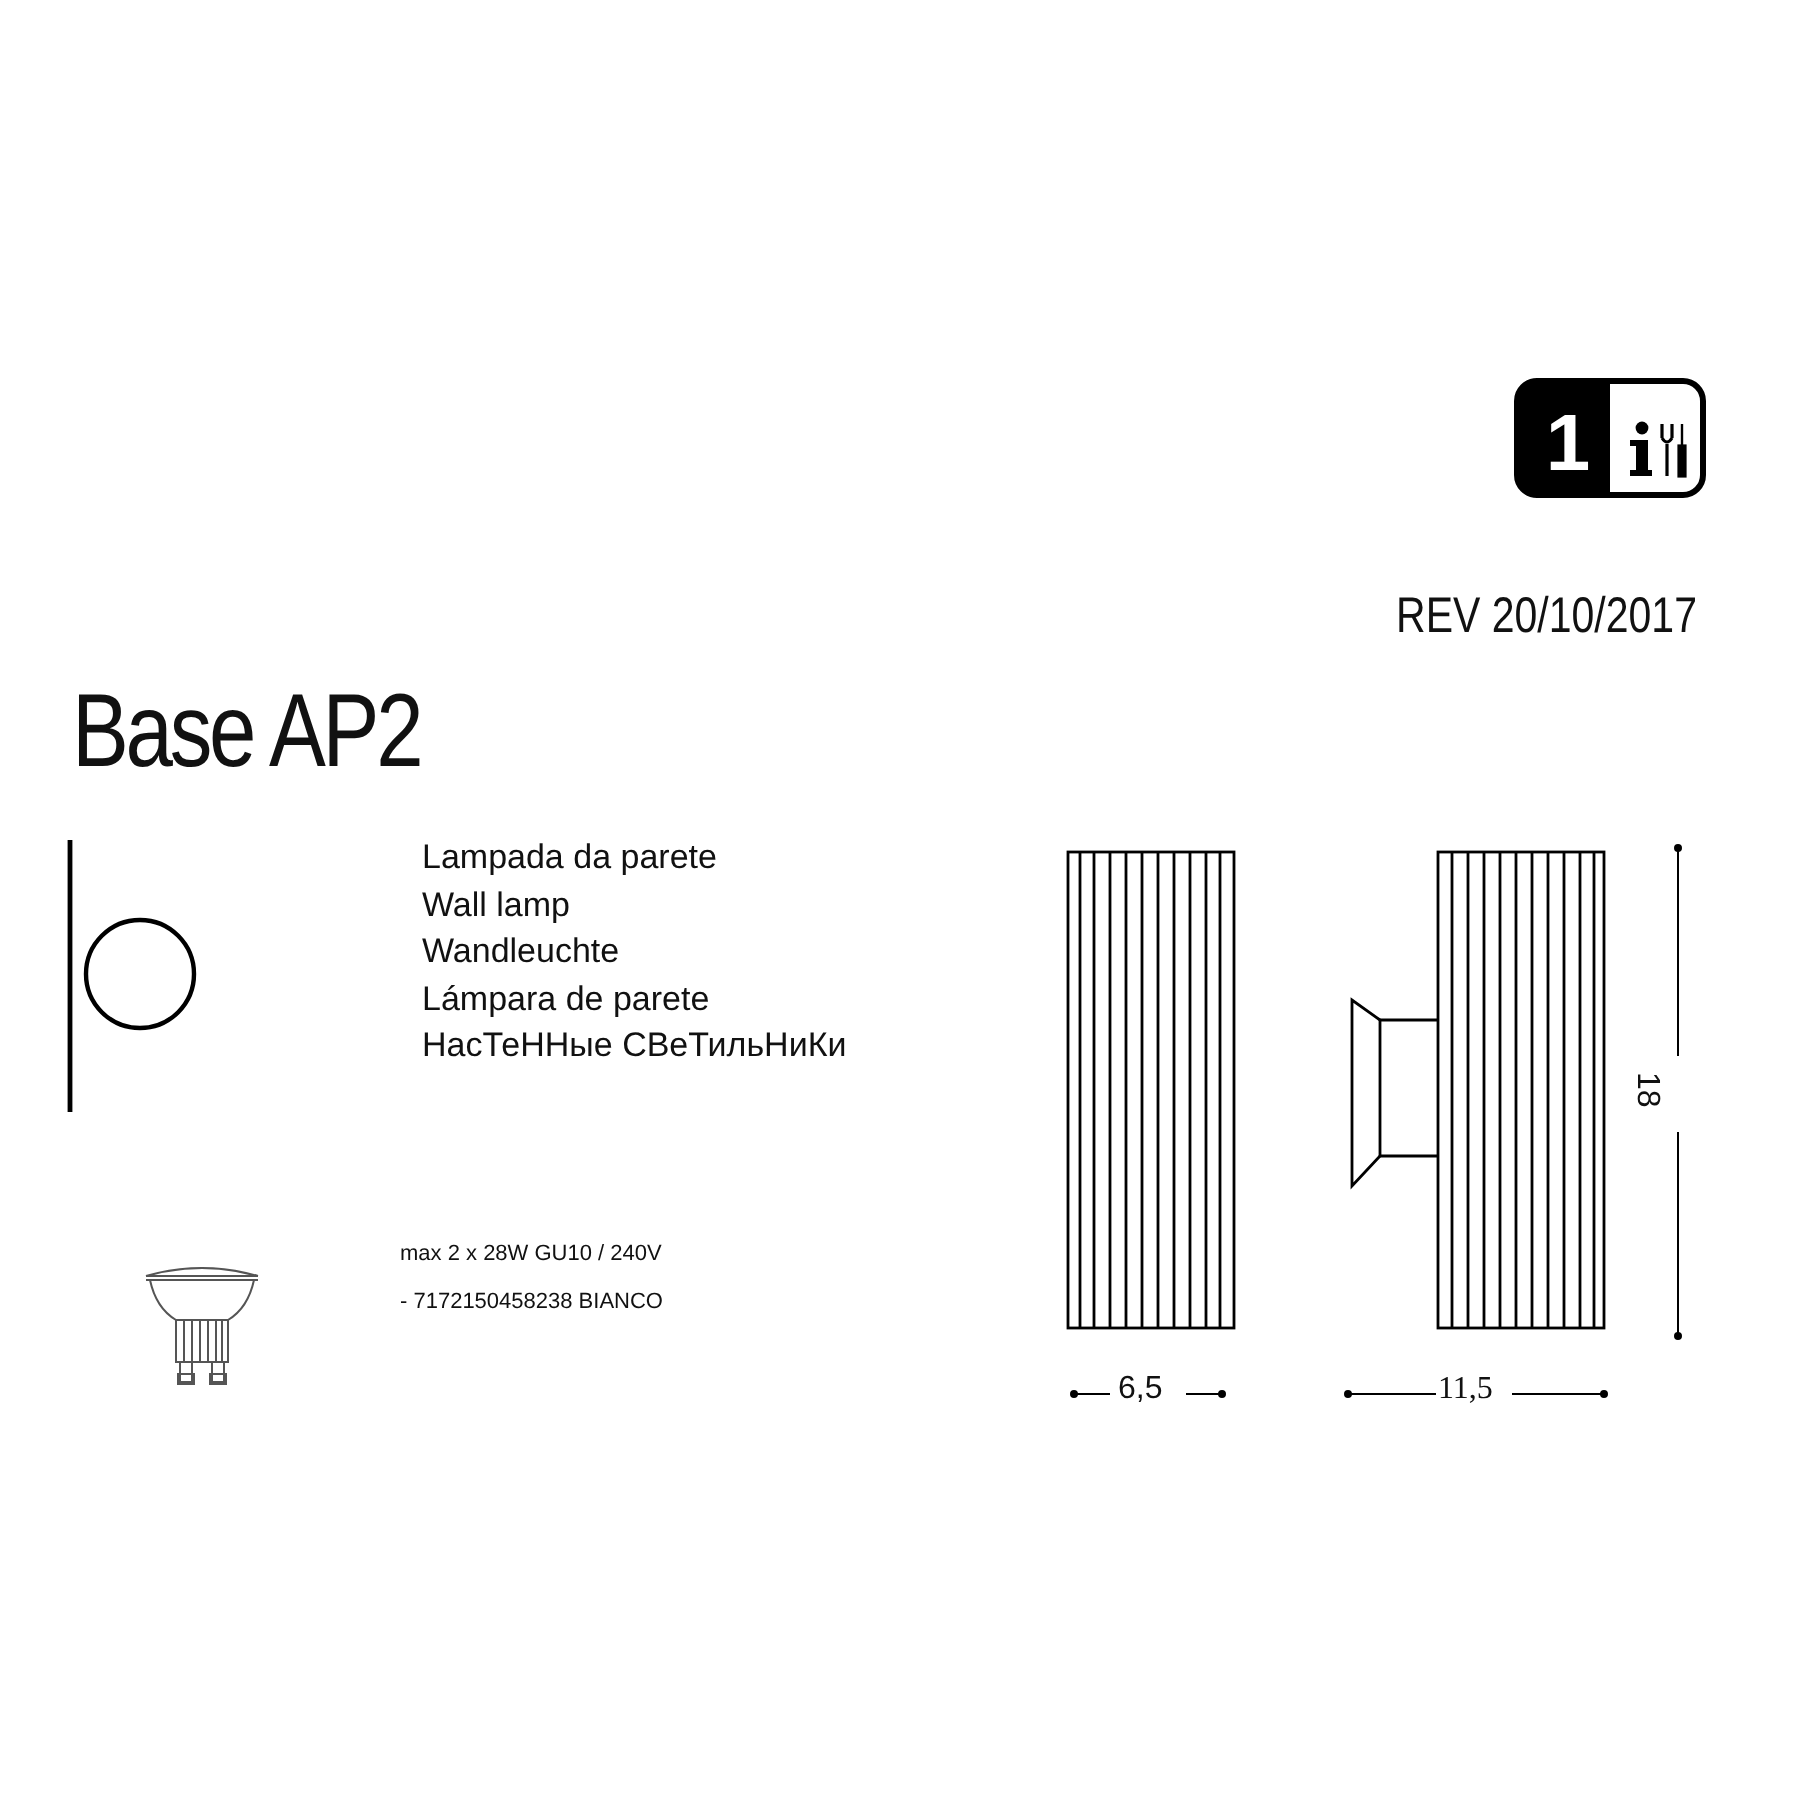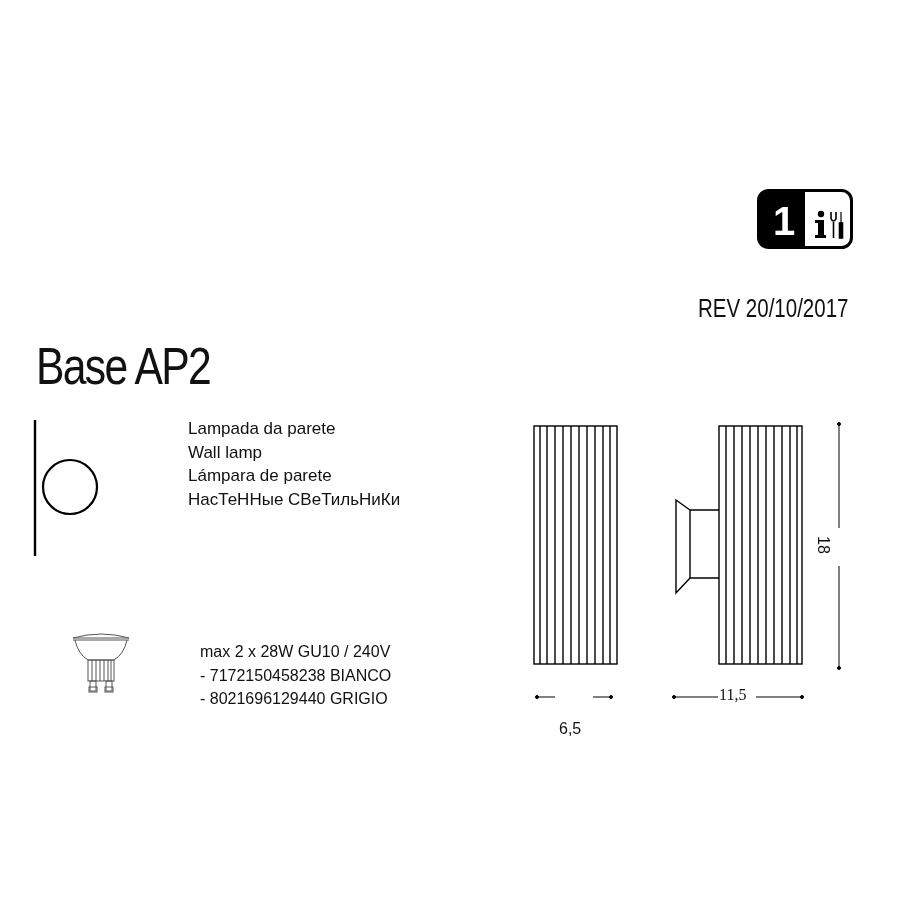--- a/index.html
+++ b/index.html
@@ -1,22 +1,22 @@
 <!DOCTYPE html>
 <html><head>
 <meta charset="utf-8">
 <style>
   html,body{margin:0;padding:0;background:#fff;}
   body{width:900px;height:900px;position:relative;overflow:hidden;font-family:"Liberation Sans",sans-serif;color:#111;}
   .abs{position:absolute;}
   .title{left:36px;top:340px;font-size:52px;letter-spacing:-2px;transform:scaleX(0.82);transform-origin:left top;line-height:1;}
   .rev{right:52px;top:296px;font-size:25px;transform:scaleX(0.82);transform-origin:right top;line-height:1;}
   .badge{left:757px;top:189px;width:96px;height:60px;}
-  .desc{left:188px;top:417px;font-size:17px;line-height:23.5px;}
-  .specs{left:200px;top:640px;font-size:16px;line-height:23.5px;}
+  .desc{left:211px;top:417px;font-size:17px;line-height:23.5px;}
+  .specs{left:200px;top:616px;font-size:11px;line-height:23.5px;}
   .desc div,.specs div{white-space:nowrap;}
   .dim{font-size:16px;}
 </style>
 </head>
 <body>
 
 <svg class="abs badge" viewBox="0 0 96 60">
   <rect x="1.5" y="1.5" width="93" height="57" rx="10" fill="#fff" stroke="#000" stroke-width="3"></rect>
   <path d="M11 1.5 H48 V58.5 H11 A9.5 9.5 0 0 1 1.5 49 V11 A9.5 9.5 0 0 1 11 1.5 Z" fill="#000"></path>
   <text x="27" y="46" font-family="Liberation Sans, sans-serif" font-weight="bold" font-size="40" fill="#fff" text-anchor="middle">1</text>
@@ -37,20 +37,21 @@
 <div class="abs title">Base AP2</div>
 
 <svg class="abs" style="left:30px;top:418px;width:80px;height:140px;" viewBox="0 0 80 140">
   <line x1="5" y1="2" x2="5" y2="138" stroke="#000" stroke-width="2.4"></line>
   <circle cx="40" cy="69" r="27" fill="none" stroke="#000" stroke-width="2.2"></circle>
 </svg>
 
 <div class="abs desc">
   <div>Lampada da parete</div>
   <div>Wall lamp</div>
+  <div>Wandleuchte</div>
   <div>Lámpara de parete</div>
   <div>НасТеННые СВеТильНиКи</div>
 </div>
 
 <svg class="abs" style="left:70px;top:630px;width:62px;height:68px;" viewBox="0 0 62 68">
   <g stroke="#555" fill="none" stroke-width="1">
     <path d="M3 8 Q31 0 59 8"></path>
     <line x1="3" y1="8" x2="59" y2="8"></line>
     <path d="M5 10 Q8 24 18 30 L44 30 Q54 24 57 10"></path>
     <line x1="3" y1="10" x2="59" y2="10"></line>
@@ -64,21 +65,20 @@
     <rect x="20" y="51" width="6" height="10"></rect>
       <rect x="36" y="51" width="6" height="10"></rect>
     <rect x="19" y="57" width="8" height="5"></rect>
       <rect x="35" y="57" width="8" height="5"></rect>
   </g>
 </svg>
 
 <div class="abs specs">
   <div>max 2 x 28W GU10 / 240V</div>
   <div>- 7172150458238 BIANCO</div>
-  <div>- 8021696129440 GRIGIO</div>
 </div>
 
 <svg class="abs" style="left:520px;top:410px;width:350px;height:300px;" viewBox="0 0 350 300">
   <g stroke="#000" fill="none" stroke-width="1.4">
     <rect x="14" y="16" width="83" height="238"></rect>
     <line x1="20" y1="16" x2="20" y2="254"></line>
       <line x1="27" y1="16" x2="27" y2="254"></line>
     <line x1="35" y1="16" x2="35" y2="254"></line>
       <line x1="43" y1="16" x2="43" y2="254"></line>
     <line x1="51" y1="16" x2="51" y2="254"></line>
@@ -114,15 +114,15 @@
       <line x1="73" y1="287" x2="91" y2="287"></line>
     <circle cx="17" cy="287" r="1.5" fill="#000"></circle>
       <circle cx="91" cy="287" r="1.5" fill="#000"></circle>
     <line x1="154" y1="287" x2="198" y2="287"></line>
       <line x1="236" y1="287" x2="282" y2="287"></line>
     <circle cx="154" cy="287" r="1.5" fill="#000"></circle>
       <circle cx="282" cy="287" r="1.5" fill="#000"></circle>
   </g>
 </svg>
 
-<div class="abs dim" style="left:559px;top:720px;">6,5</div>
+<div class="abs dim" style="left:559px;top:686px;">6,5</div>
 <div class="abs dim" style="left:719px;top:686px;font-family:Liberation Serif, serif;">11,5</div>
 <div class="abs dim" style="left:832px;top:536px;transform:rotate(90deg);transform-origin:left top;">18</div>
 
 </body></html>

